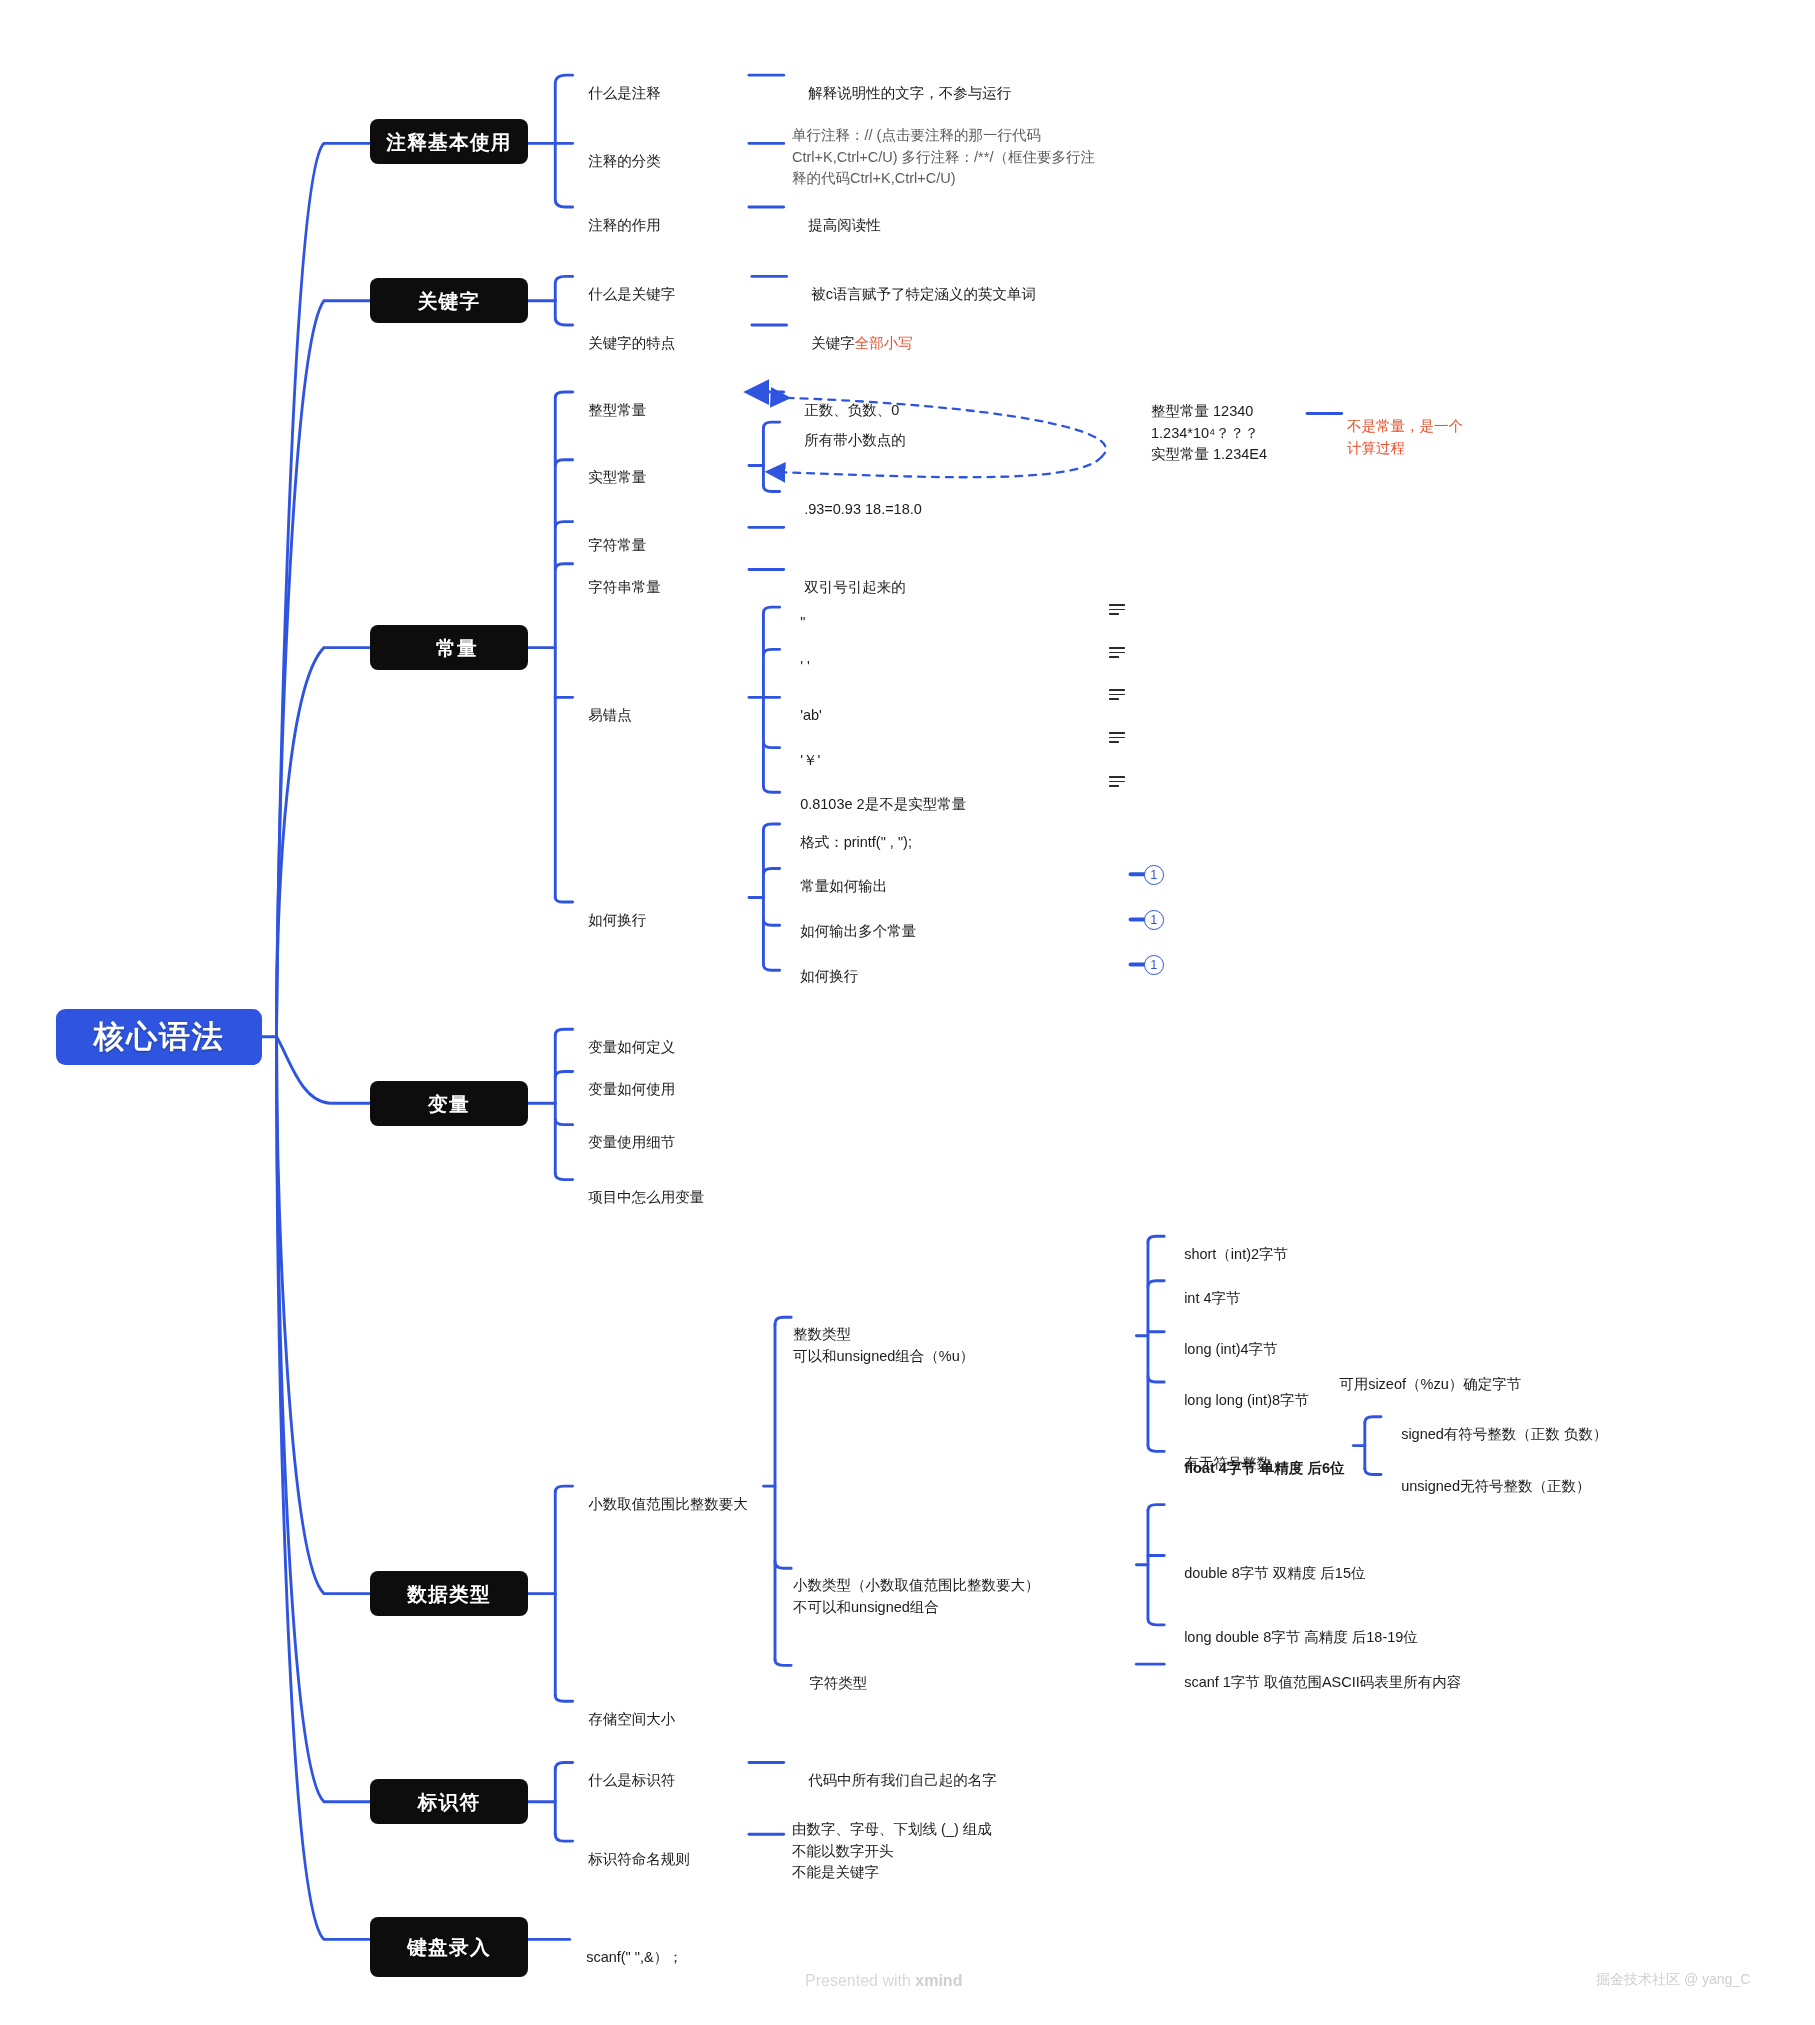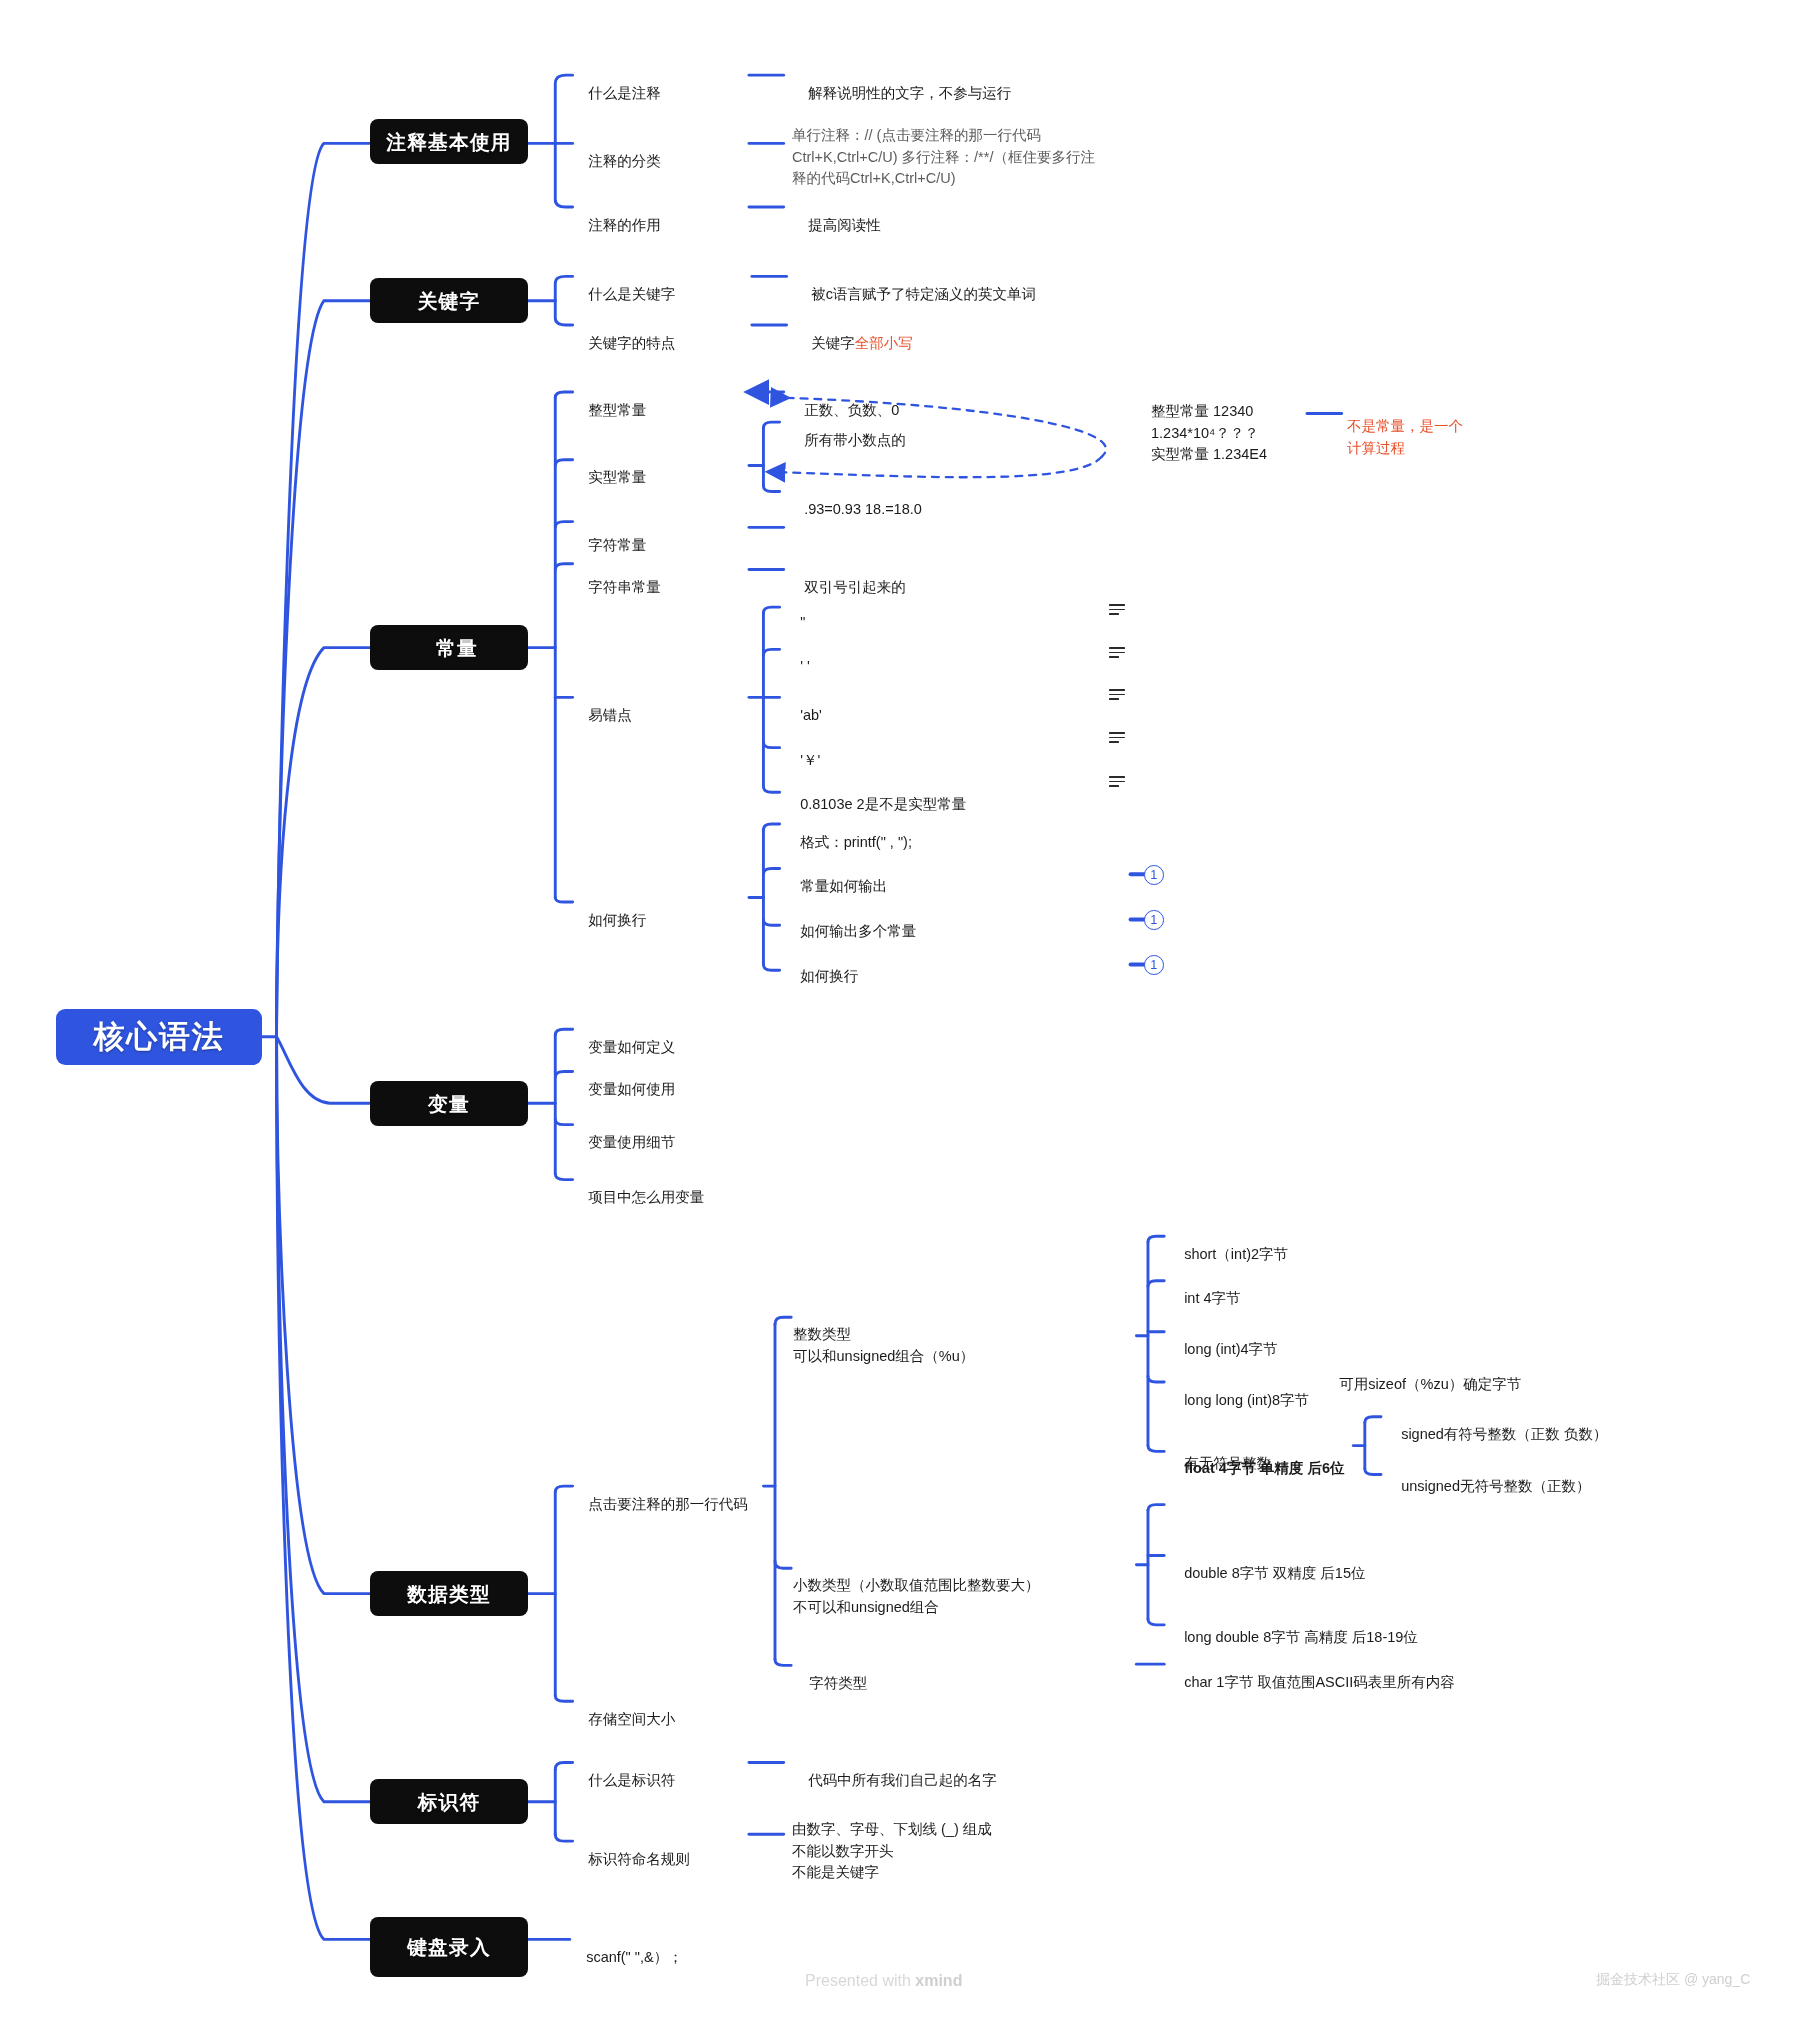--- a/index.html
+++ b/index.html
@@ -420,21 +420,21 @@
     <span>变量使用细节</span>
   </div>
   <div class="node leaf" style="left:572px; top:1169px;">
     <span>项目中怎么用变量</span>
   </div>
 
   <div class="node topic-node" style="left:370px; top:1571px; width:158px; height:45px;">
     <span>数据类型</span>
   </div>
   <div class="node leaf" style="left:572px; top:1476px;">
-    <span>点击要注释的那一行代码</span>
+    <span>小数取值范围比整数要大</span>
   </div>
   <div class="node leaf" style="left:572px; top:1691px;">
     <span>存储空间大小</span>
   </div>
 
   <div class="node leaf multi" style="left:793px; top:1302px;">
     <span>整数类型
 可以和unsigned组合（%u）</span>
   </div>
   <div class="node leaf multi" style="left:793px; top:1553px;">
@@ -474,21 +474,21 @@
     <span>float 4字节 单精度 后6位</span>
   </div>
   <div class="node leaf" style="left:1168px; top:1545px;">
     <span>double 8字节 双精度 后15位</span>
   </div>
   <div class="node leaf" style="left:1168px; top:1609px;">
     <span>long double 8字节 高精度 后18-19位</span>
   </div>
 
   <div class="node leaf" style="left:1168px; top:1654px;">
-    <span>char 1字节 取值范围ASCII码表里所有内容</span>
+    <span>scanf 1字节 取值范围ASCII码表里所有内容</span>
   </div>
 
   <div class="node topic-node" style="left:370px; top:1779px; width:158px; height:45px;">
     <span>标识符</span>
   </div>
   <div class="node leaf" style="left:572px; top:1752px;">
     <span>什么是标识符</span>
   </div>
   <div class="node leaf" style="left:572px; top:1831px;">
     <span>标识符命名规则</span>

